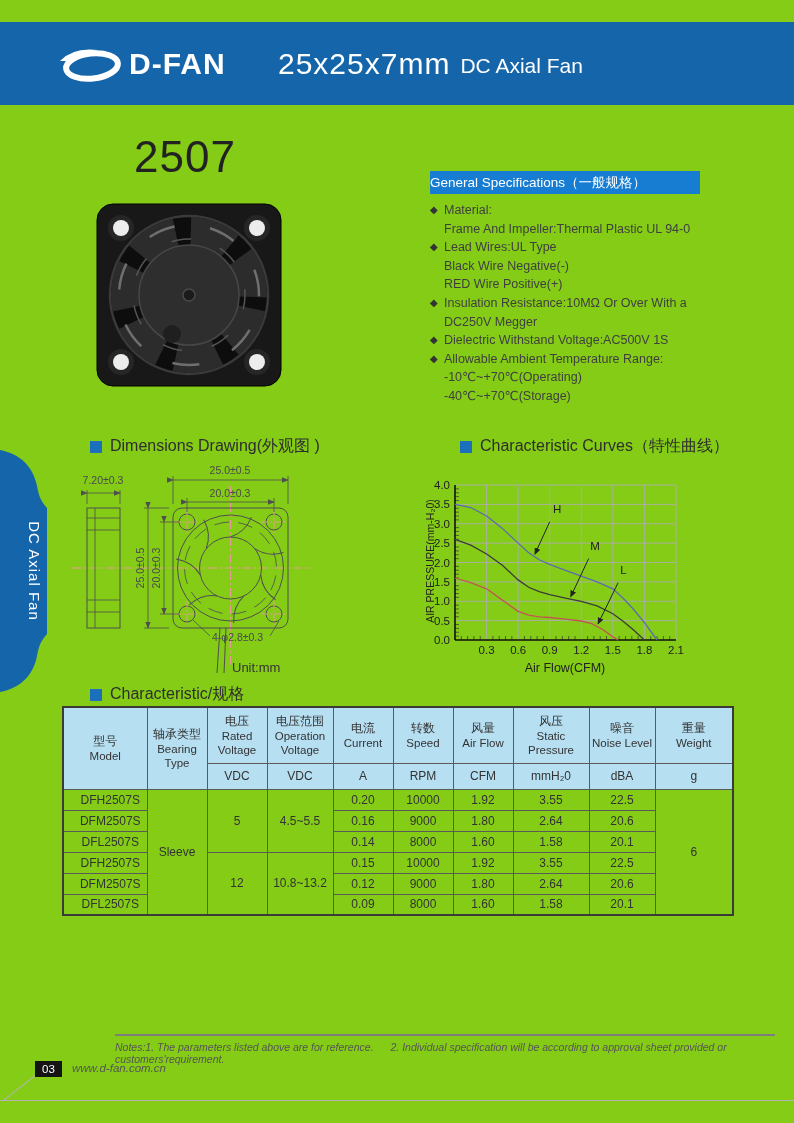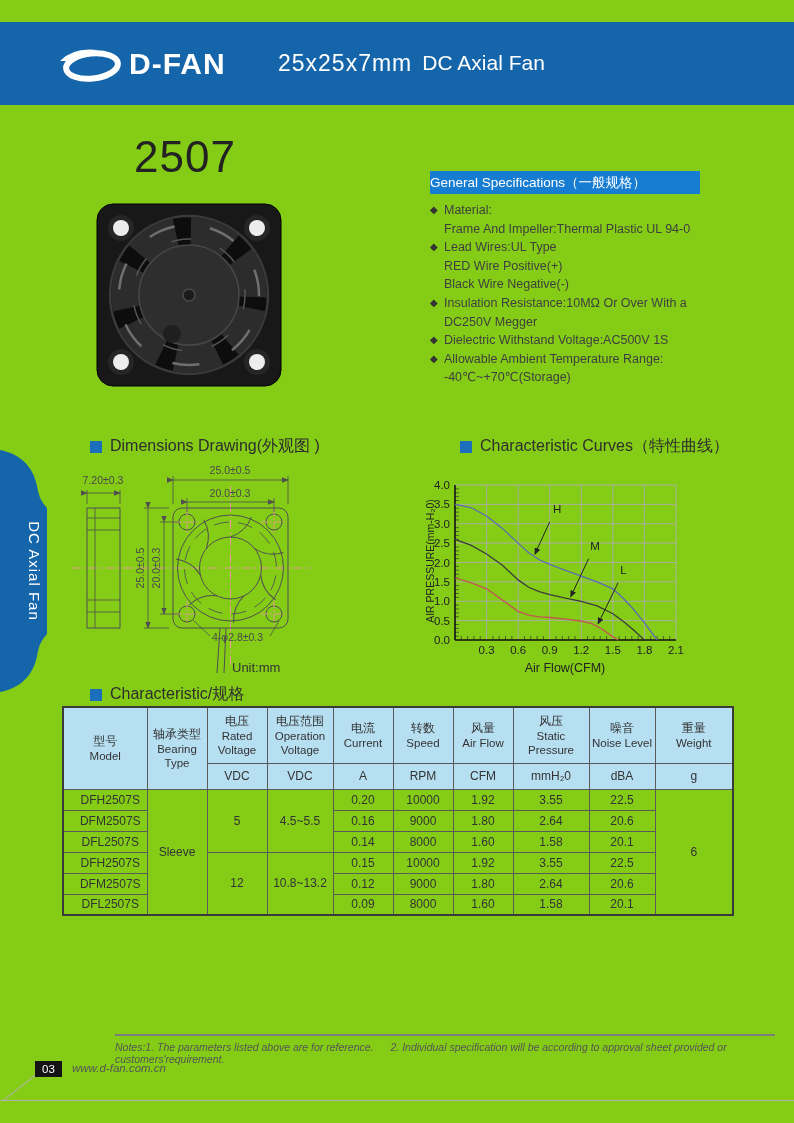--- a/index.html
+++ b/index.html
@@ -4,21 +4,21 @@
 <style>
   html,body{margin:0;padding:0;background:#ffffff;}
   .page{position:relative;width:794px;height:1123px;background:#84cc16;overflow:hidden;
         font-family:"Liberation Sans","DejaVu Sans",sans-serif;}
 
   
   .header-band{position:absolute;left:0;top:22px;width:794px;height:83px;background:var(--header_blue);}
   .logo-wrap{position:absolute;left:58px;top:0;height:83px;display:flex;align-items:center;gap:5px;}
   .logo-text{color:#fff;font-size:30px;font-weight:bold;letter-spacing:1px;}
   .head-title{position:absolute;left:278px;top:0;height:83px;display:flex;align-items:baseline;}
-  .head-size{color:#fff;font-size:23px;letter-spacing:1px;line-height:83px;}
+  .head-size{color:#fff;font-size:30px;letter-spacing:1px;line-height:83px;}
   .head-product{color:#fff;font-size:21px;margin-left:10px;position:relative;top:-1px;}
 
   
   .side-tab{position:absolute;left:0;top:442px;}
 
   
   .model-title{position:absolute;left:134px;top:132px;font-size:44px;color:#222;letter-spacing:1px;}
   .fan-photo{position:absolute;left:94px;top:199px;}
 
   
@@ -129,39 +129,42 @@
         <span>Material:</span>
       </div>
       <div class="spec-line indent">
         <span>Frame And Impeller:Thermal Plastic UL 94-0</span>
       </div>
       <div class="spec-line">
         <span class="diamond">◆</span>
         <span>Lead Wires:UL Type</span>
       </div>
       <div class="spec-line indent">
+        <span>Black Wire Negative(-)</span>
+      </div>
+      <div class="spec-line indent">
         <span>RED Wire Positive(+)</span>
-      </div>
-      <div class="spec-line indent">
-        <span>Black Wire Negative(-)</span>
       </div>
       <div class="spec-line">
         <span class="diamond">◆</span>
         <span>Insulation Resistance:10MΩ Or Over With a</span>
       </div>
       <div class="spec-line indent">
         <span>DC250V Megger</span>
       </div>
       <div class="spec-line">
         <span class="diamond">◆</span>
         <span>Dielectric Withstand Voltage:AC500V 1S</span>
       </div>
       <div class="spec-line">
         <span class="diamond">◆</span>
         <span>Allowable Ambient Temperature Range:</span>
+      </div>
+      <div class="spec-line indent">
+        <span>-10℃~+70℃(Operating)</span>
       </div>
       <div class="spec-line indent">
         <span>-40℃~+70℃(Storage)</span>
       </div>
     </div>
 
   <div class="section-title st-dims">
     <span class="sq-bullet"></span>
     <span>Dimensions Drawing(外观图 )</span>
   </div>

